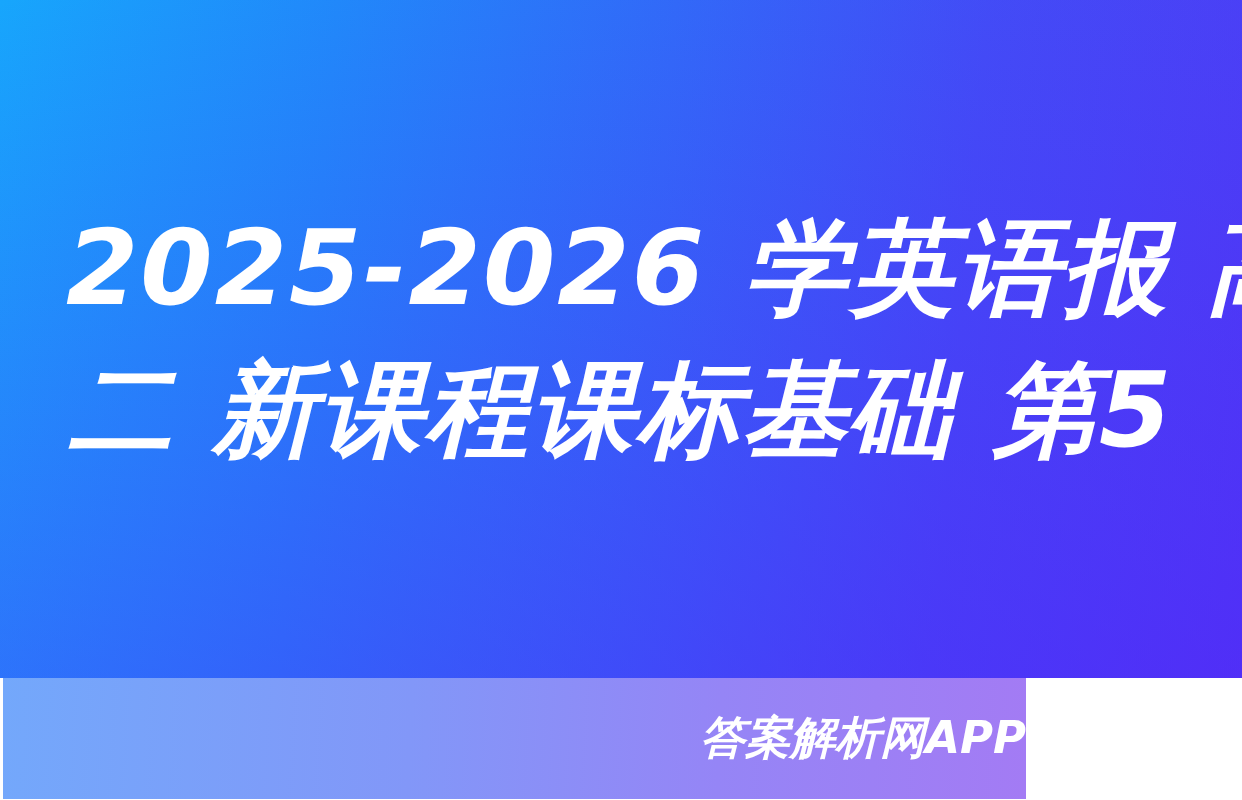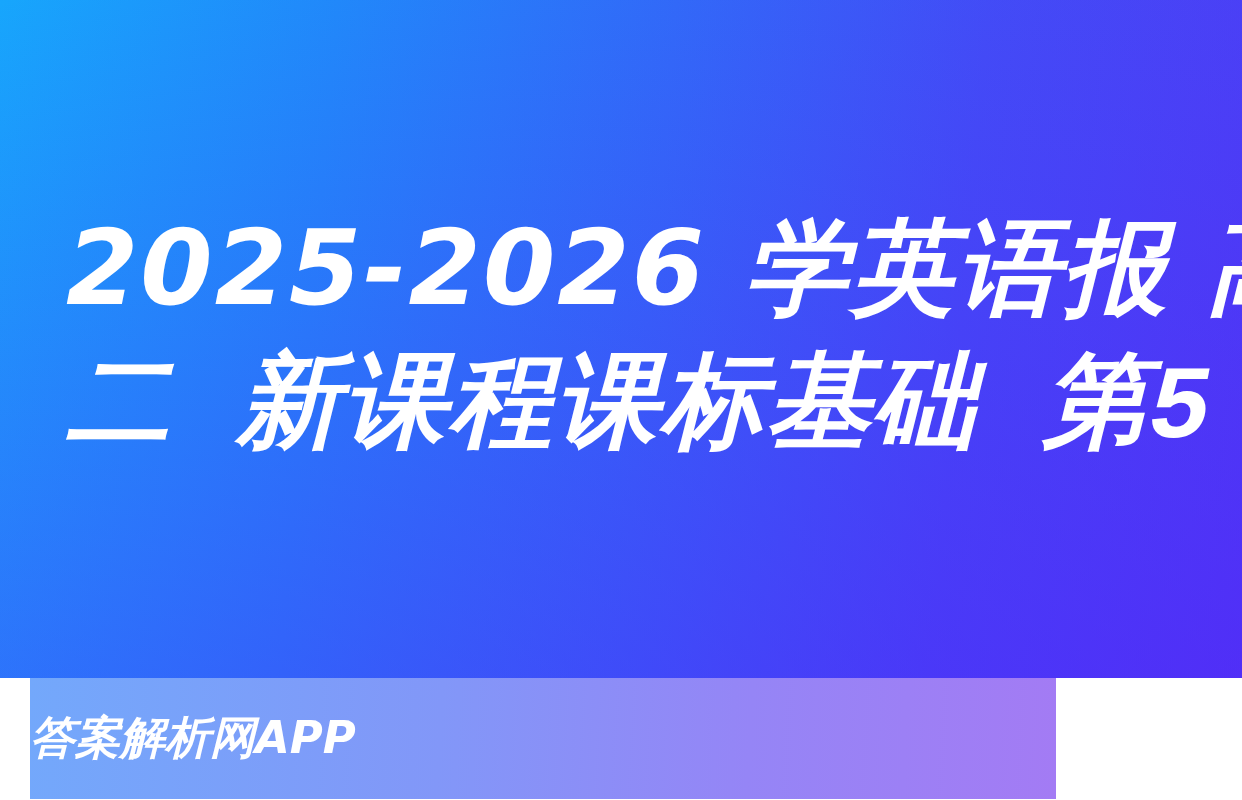--- a/index.html
+++ b/index.html
@@ -61,36 +61,35 @@
     font-weight: bold;
     font-style: italic;
     font-size: 104px;
     line-height: 142px;
     letter-spacing: 1px;
     white-space: nowrap;
     text-rendering: geometricPrecision;
   }
 
   .title-line.l1 { letter-spacing: 2px; }
-  .title-line.l2 { letter-spacing: 2px; font-family: Liberation Mono, monospace; }
+  .title-line.l2 { letter-spacing: 2px; }
   .title-line.l3 { letter-spacing: 2px; }
 
   
   .footer-band {
     position: absolute;
     left: 0;
     top: 678px;
     width: 1026px;
     height: 122px;
     background-image: linear-gradient(93deg, #73a8fb 0%, #8297f8 40%, #9585f6 70%, #a37bf4 100%);
     display: flex;
     align-items: center;
-    justify-content: flex-start;
+    justify-content: flex-end;
     overflow: hidden;
-    margin-left: 30px;
   }
 
   .footer-text {
     color: #ffffff;
     font-family: "DejaVu Sans", "Liberation Sans", sans-serif;
     font-weight: bold;
     font-style: italic;
     font-size: 45px;
     letter-spacing: 0px;
     line-height: 1;

